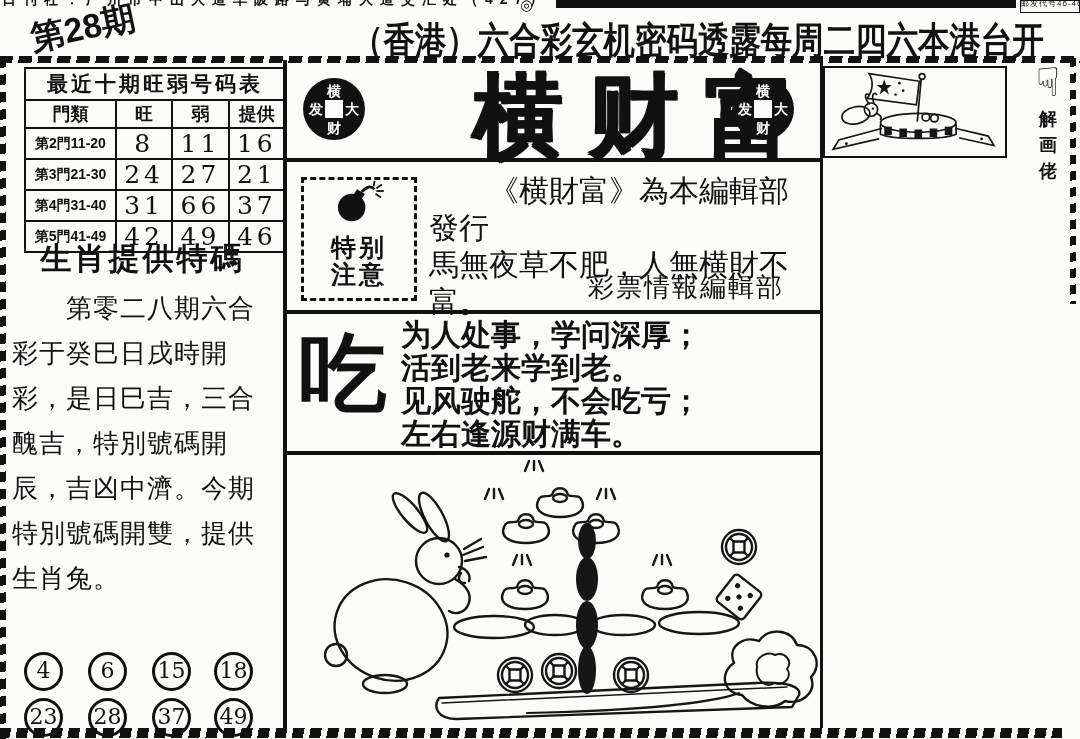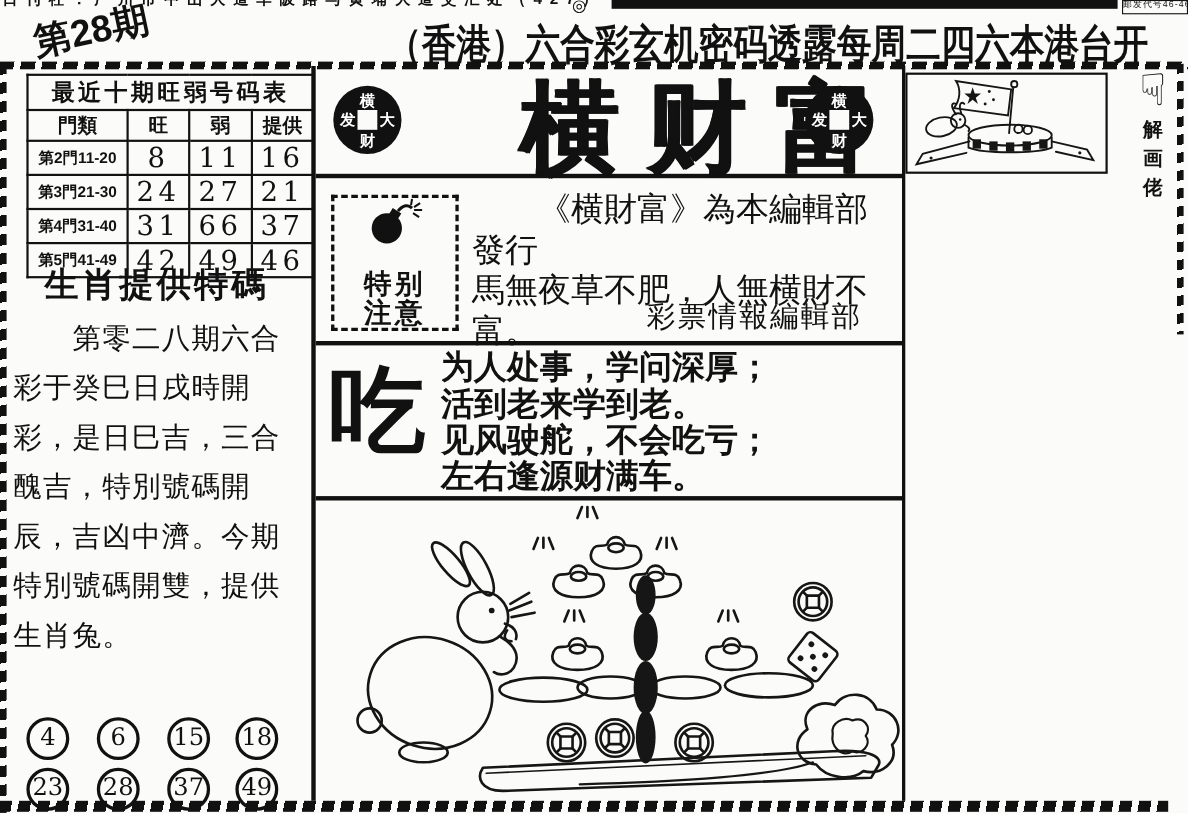--- a/index.html
+++ b/index.html
@@ -51,21 +51,21 @@
         text-shadow:1.5px 0 #111,0 1.5px #111,2px 1.5px #111;white-space:nowrap;}
   .coin{position:absolute;width:62px;height:62px;background:#111;border-radius:50%;top:15px;}
   .coin.left{left:16px;} .coin.right{right:26px;}
   .coin .hole{position:absolute;left:22px;top:22px;width:18px;height:18px;background:#fbfbf9;}
   .coin i{position:absolute;font-style:normal;color:#fff;font-size:14px;font-weight:bold;line-height:14px;}
   .coin .c-top{left:24px;top:6px;} .coin .c-bottom{left:24px;bottom:5px;}
   .coin .c-left{left:6px;top:24px;} .coin .c-right{right:6px;top:24px;}
   
   .attention-section{position:absolute;left:287px;top:162px;width:533px;height:148px;border-bottom:4px solid #111;}
   .attention-box{position:absolute;left:14px;top:15px;width:110px;height:118px;border:3px dashed #111;text-align:center;}
-  .attention-label{margin-top:16px;font-size:25px;font-weight:900;line-height:27px;letter-spacing:3px;white-space:pre-line;}
+  .attention-label{margin-top:6px;font-size:25px;font-weight:900;line-height:27px;letter-spacing:3px;white-space:pre-line;}
   .notice-body{position:absolute;left:142px;top:10px;width:382px;font-size:30px;line-height:37px;
         font-family:"DejaVu Serif",serif;white-space:pre-line;}
   .notice-signature{position:absolute;right:36px;top:108px;font-size:26px;font-family:"DejaVu Serif",serif;letter-spacing:2px;}
   
   .verse-section{position:absolute;left:287px;top:314px;width:533px;height:137px;border-bottom:4px solid #111;}
   .big-char{position:absolute;left:12px;top:14px;font-size:88px;font-weight:900;line-height:92px;}
   .verse-lines{position:absolute;left:114px;top:4px;font-size:30px;font-weight:bold;line-height:33px;
         font-family:"DejaVu Serif",serif;white-space:pre-line;}
   
   .illus-section{position:absolute;left:287px;top:455px;width:533px;height:273px;}

